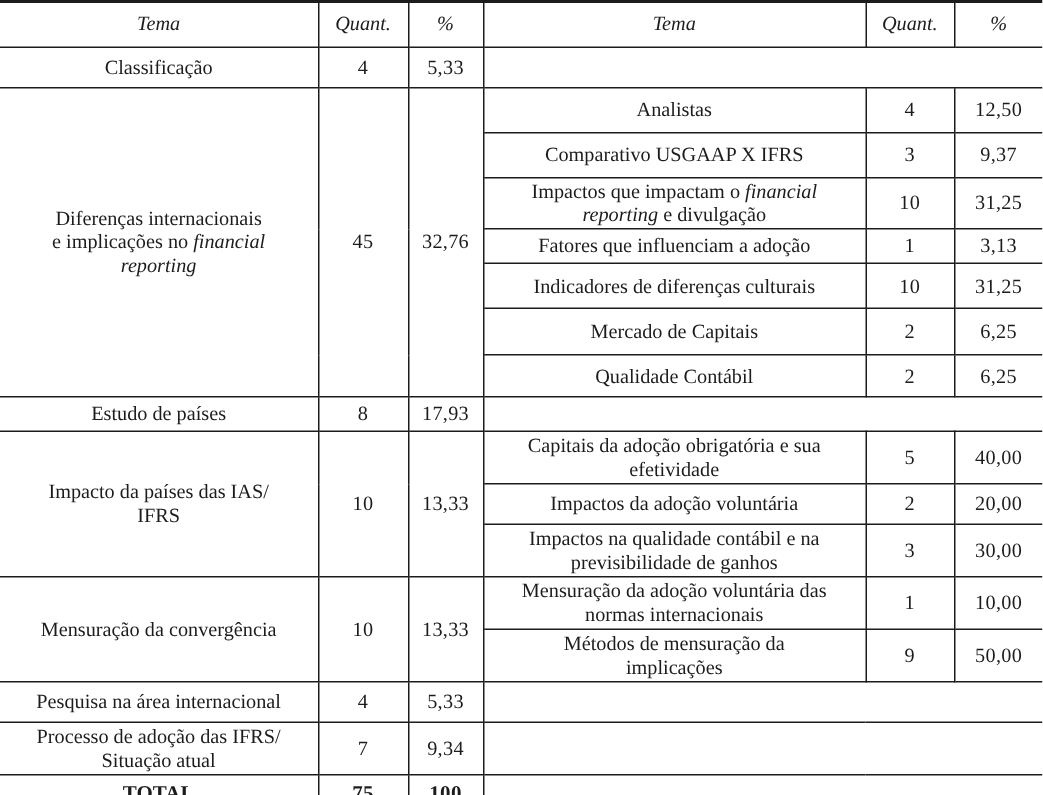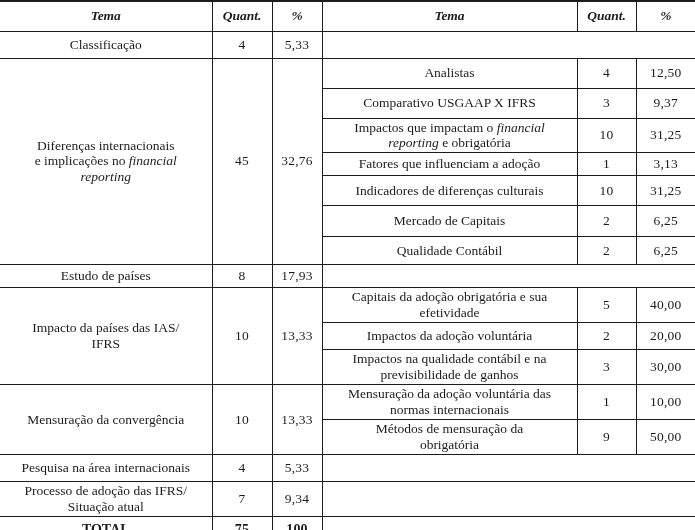--- a/index.html
+++ b/index.html
@@ -28,21 +28,21 @@
     vertical-align: middle;
     font-size: 13.5px;
     line-height: 1.18;
     overflow: hidden;
   }
   
   table.freq-table tr > *:first-child { border-left: none; }
   table.freq-table tr > *:last-child  { border-right: none; }
 
   th.hdr {
-    font-weight: bold;
+    font-weight: normal;
     font-style: italic;
     font-size: 14.5px;
   }
   td.tema {
     white-space: pre-line; 
   }
   td.num { letter-spacing: 0.2px; }
   .it { font-style: italic; }
   tr.total-row td {
     font-weight: bold;
@@ -90,21 +90,21 @@
     <td class="num">4</td>
     <td class="num">12,50</td>
   </tr>
   <tr style="height:30px">
     <td class="tema"><span>Comparativo USGAAP X IFRS</span></td>
     <td class="num">3</td>
     <td class="num">9,37</td>
   </tr>
   <tr style="height:33px">
     <td class="tema"><span>Impactos que impactam o </span><span class="it">financial
-reporting</span><span> e obrigatória</span></td>
+reporting</span><span> e divulgação</span></td>
     <td class="num">10</td>
     <td class="num">31,25</td>
   </tr>
   <tr style="height:23px">
     <td class="tema"><span>Fatores que influenciam a adoção</span></td>
     <td class="num">1</td>
     <td class="num">3,13</td>
   </tr>
   <tr style="height:30px">
     <td class="tema"><span>Indicadores de diferenças culturais</span></td>
@@ -155,27 +155,27 @@
     <td class="tema" rowspan="2"><span>Mensuração da convergência</span></td>
     <td class="num" rowspan="2">10</td>
     <td class="num" rowspan="2">13,33</td>
     <td class="tema"><span>Mensuração da adoção voluntária das
 normas internacionais</span></td>
     <td class="num">1</td>
     <td class="num">10,00</td>
   </tr>
   <tr style="height:33px">
     <td class="tema"><span>Métodos de mensuração da
-obrigatória</span></td>
+implicações</span></td>
     <td class="num">9</td>
     <td class="num">50,00</td>
   </tr>
 
   <tr style="height:27px">
-    <td class="tema"><span>Pesquisa na área internacionais</span></td>
+    <td class="tema"><span>Pesquisa na área internacional</span></td>
     <td class="num">4</td>
     <td class="num">5,33</td>
     <td class="empty-span" colspan="3"></td>
   </tr>
 
   <tr style="height:32px">
     <td class="tema"><span>Processo de adoção das IFRS/
 Situação atual</span></td>
     <td class="num">7</td>
     <td class="num">9,34</td>

